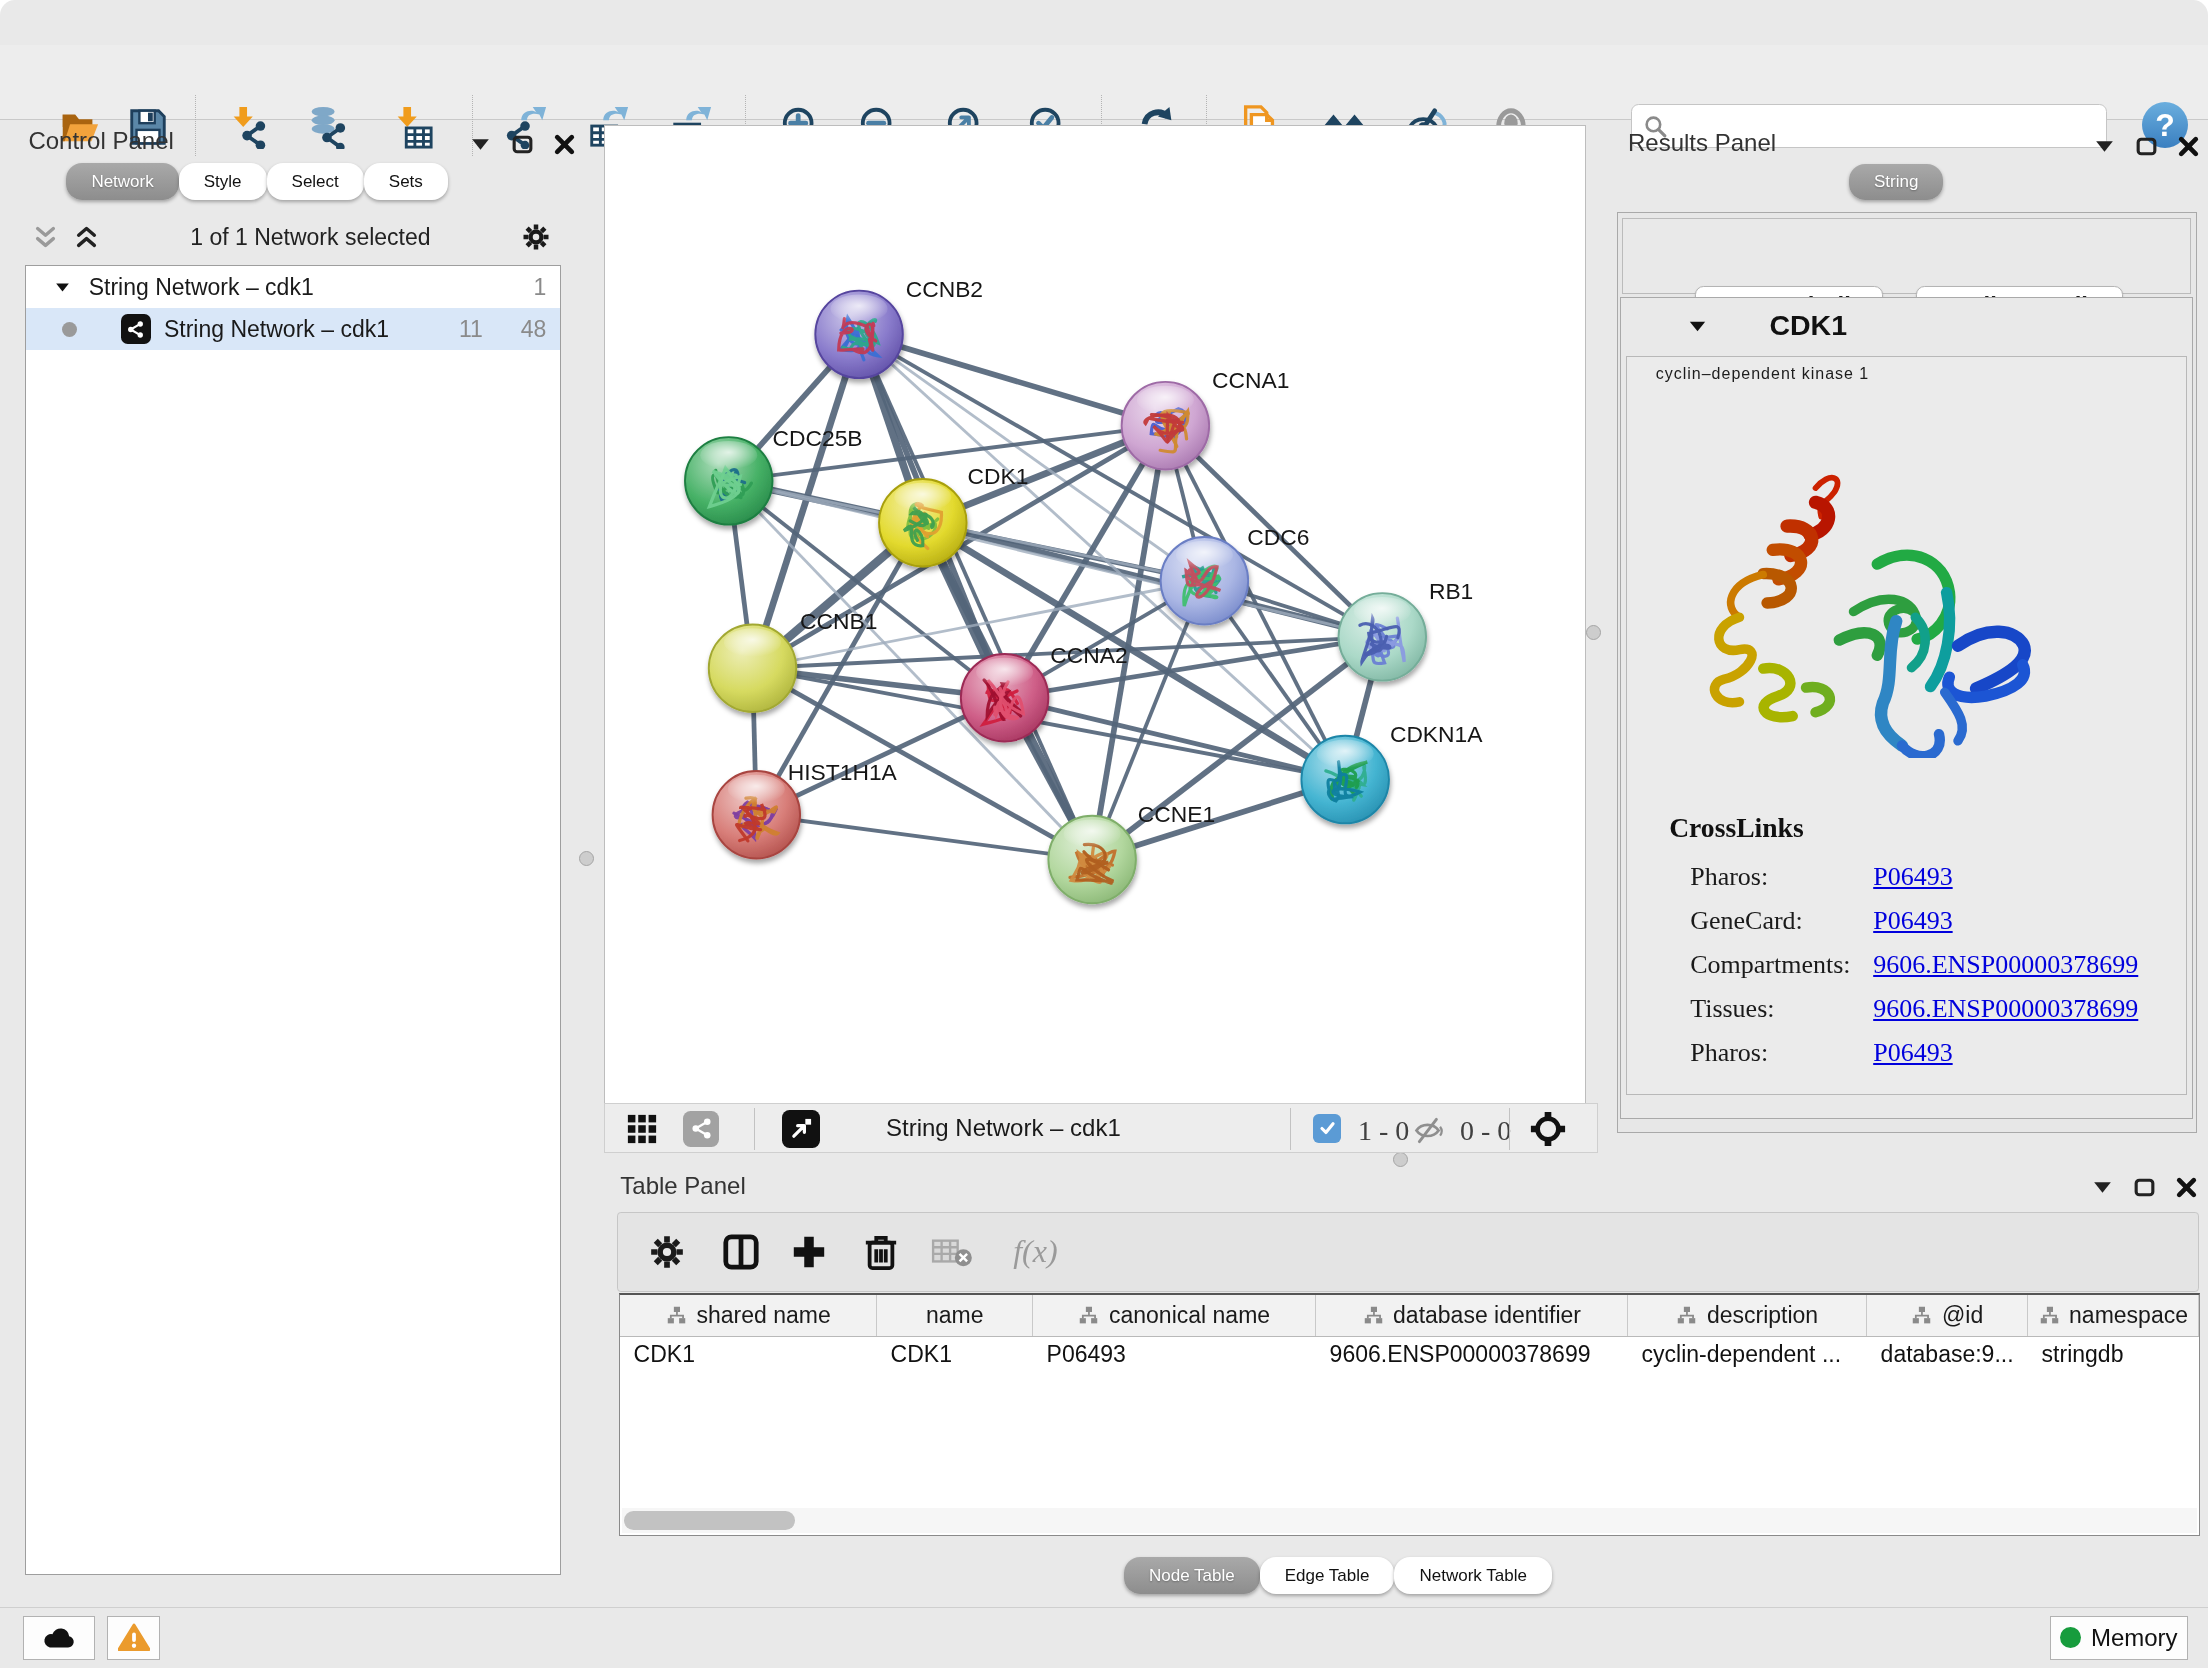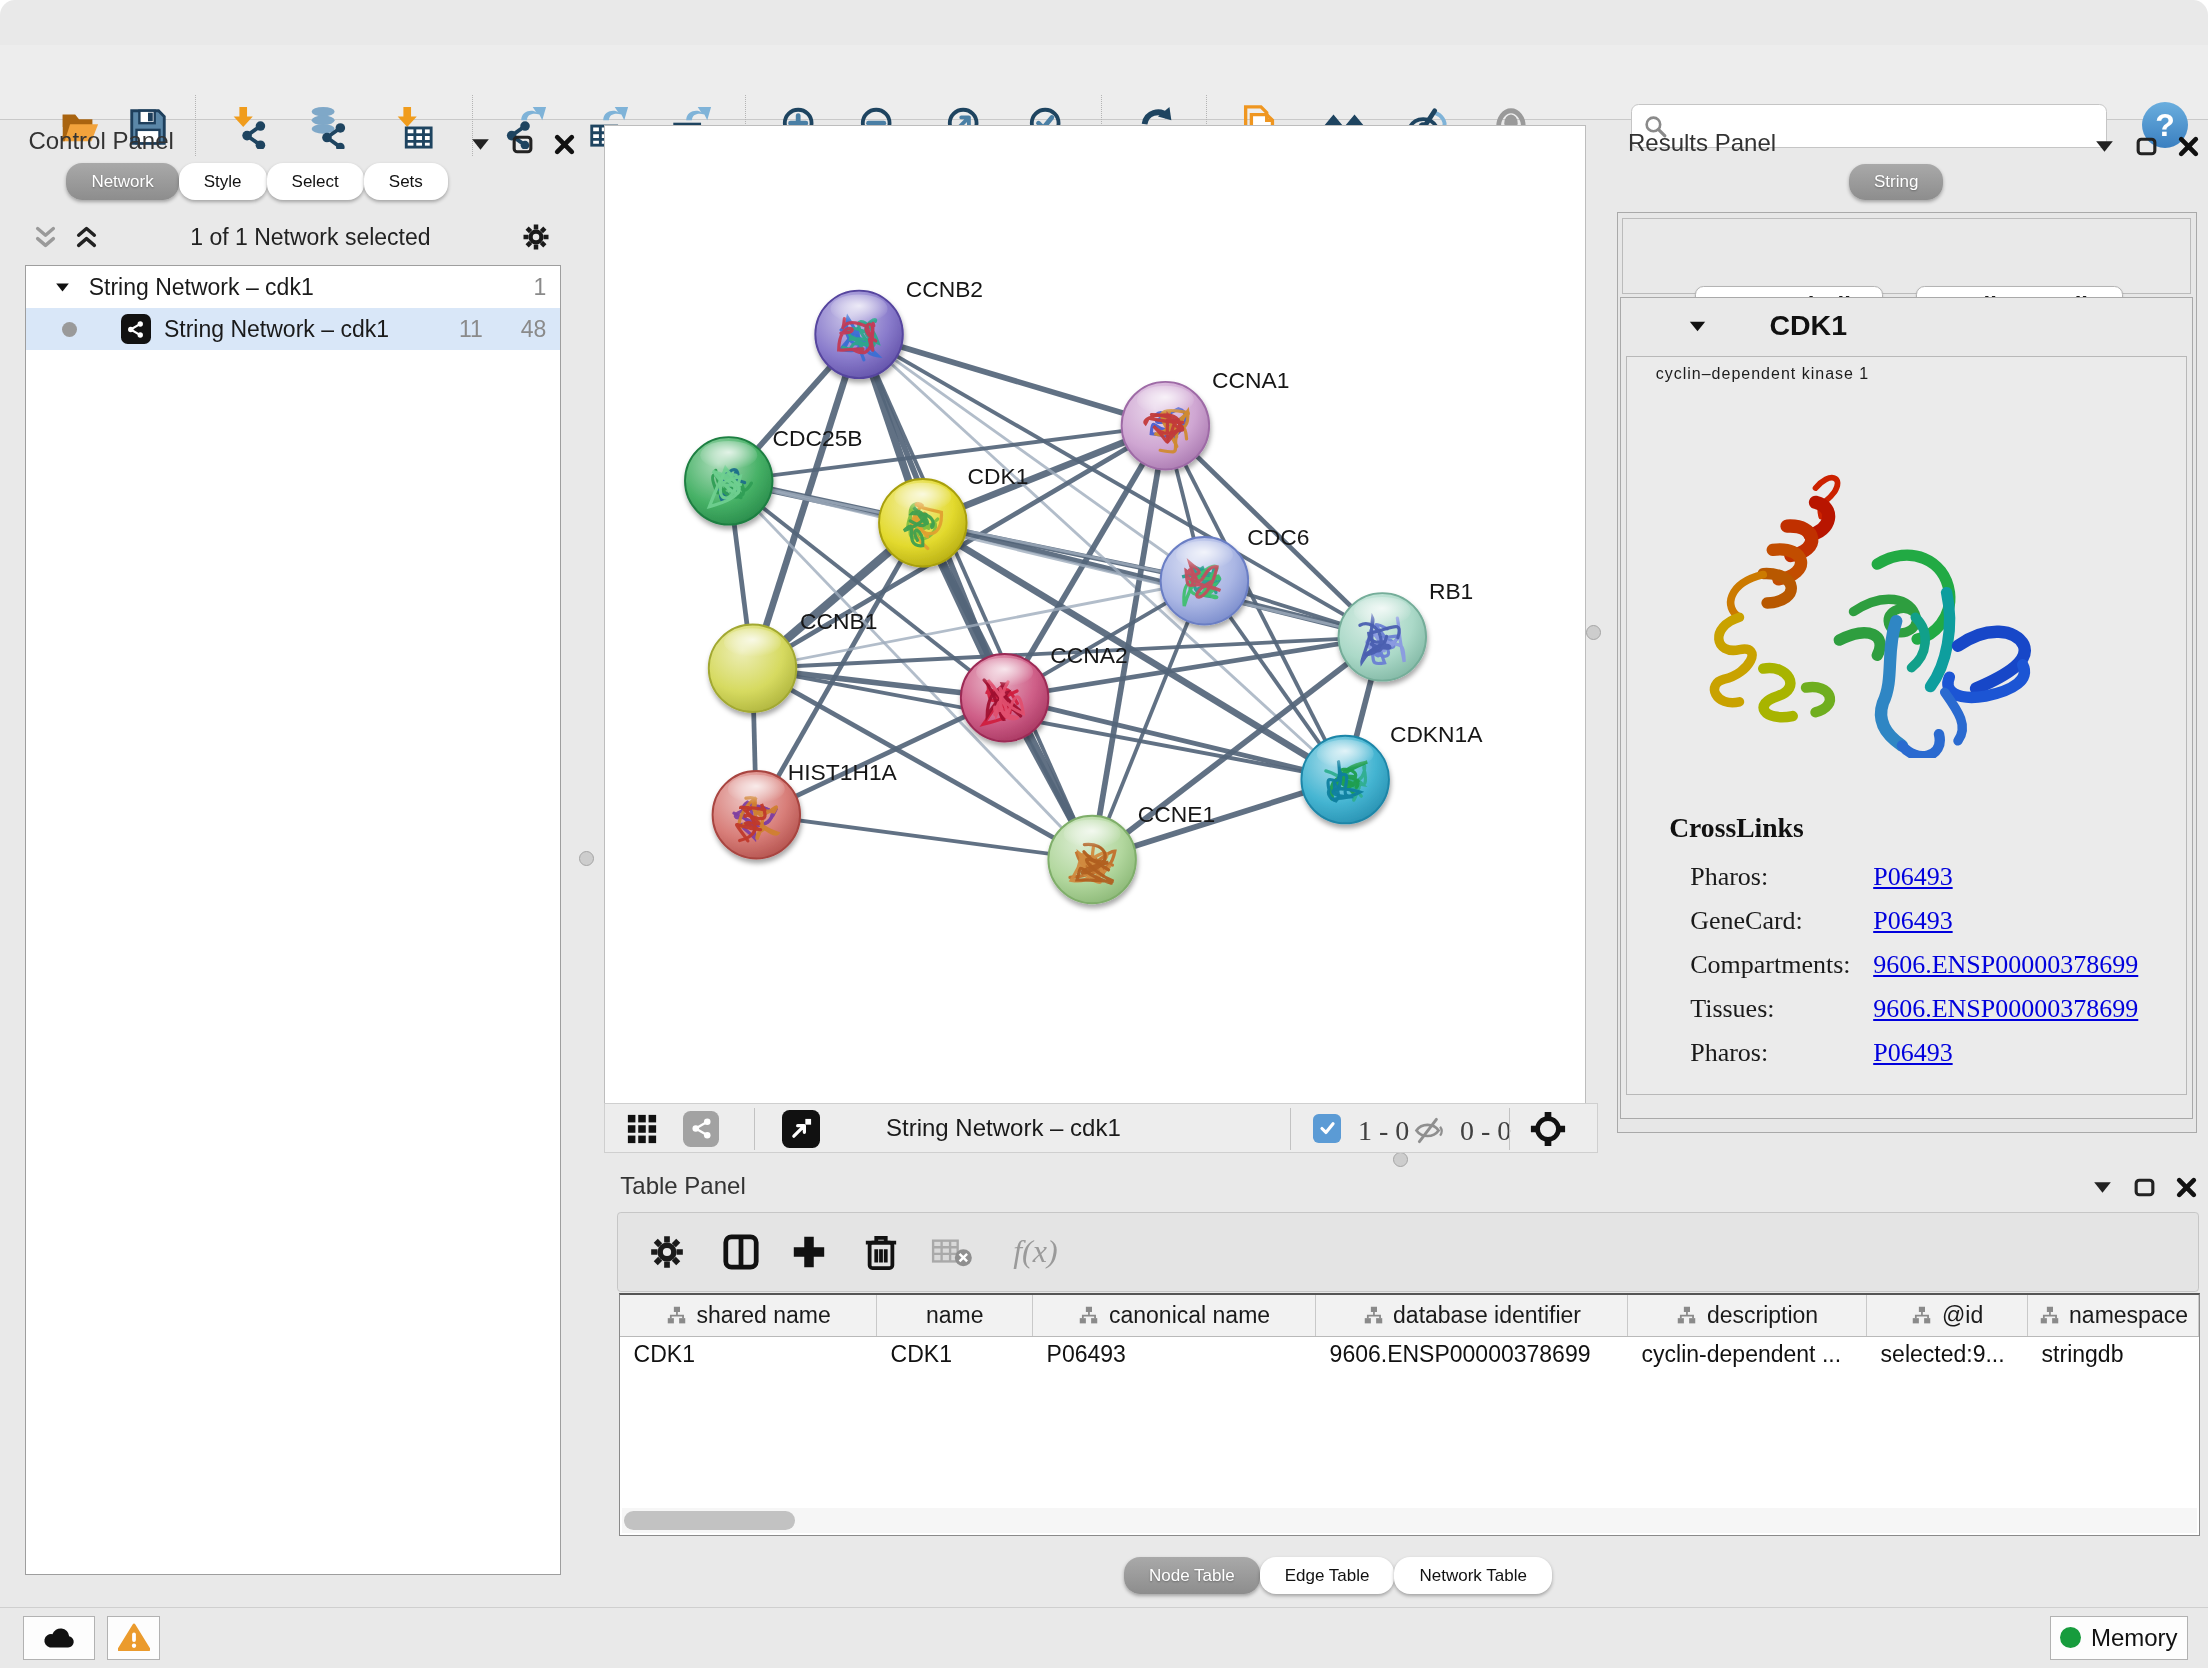--- a/index.html
+++ b/index.html
@@ -857,21 +857,21 @@
             </svg>
             <span>namespace</span>
           </div>
         </div>
       <div class="tp-datarow" id="tp-row">
           <div class="td" style="width: 257px;">CDK1</div>
           <div class="td" style="width: 156px;">CDK1</div>
           <div class="td" style="width: 283px;">P06493</div>
           <div class="td" style="width: 312px;">9606.ENSP00000378699</div>
           <div class="td" style="width: 239px;">cyclin-dependent ...</div>
-          <div class="td" style="width: 161px;">selected:9...</div>
+          <div class="td" style="width: 161px;">database:9...</div>
           <div class="td" style="width: 171px;">stringdb</div>
         </div>
       <div class="hscroll">
         <div class="hthumb"></div>
       </div>
     </div>
     <div class="tp-tabs" id="tp-tabs">
         <div class="tabbtn sel">Node Table</div>
         <div class="tabbtn">Edge Table</div>
         <div class="tabbtn">Network Table</div>

